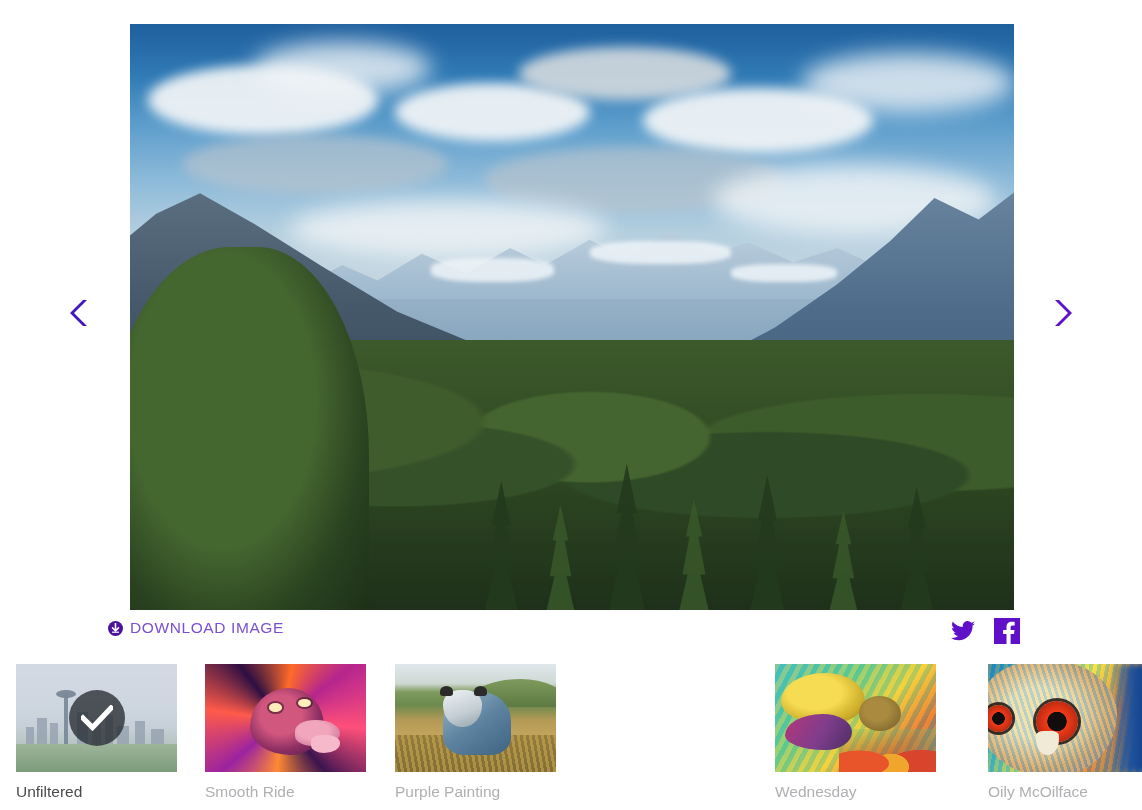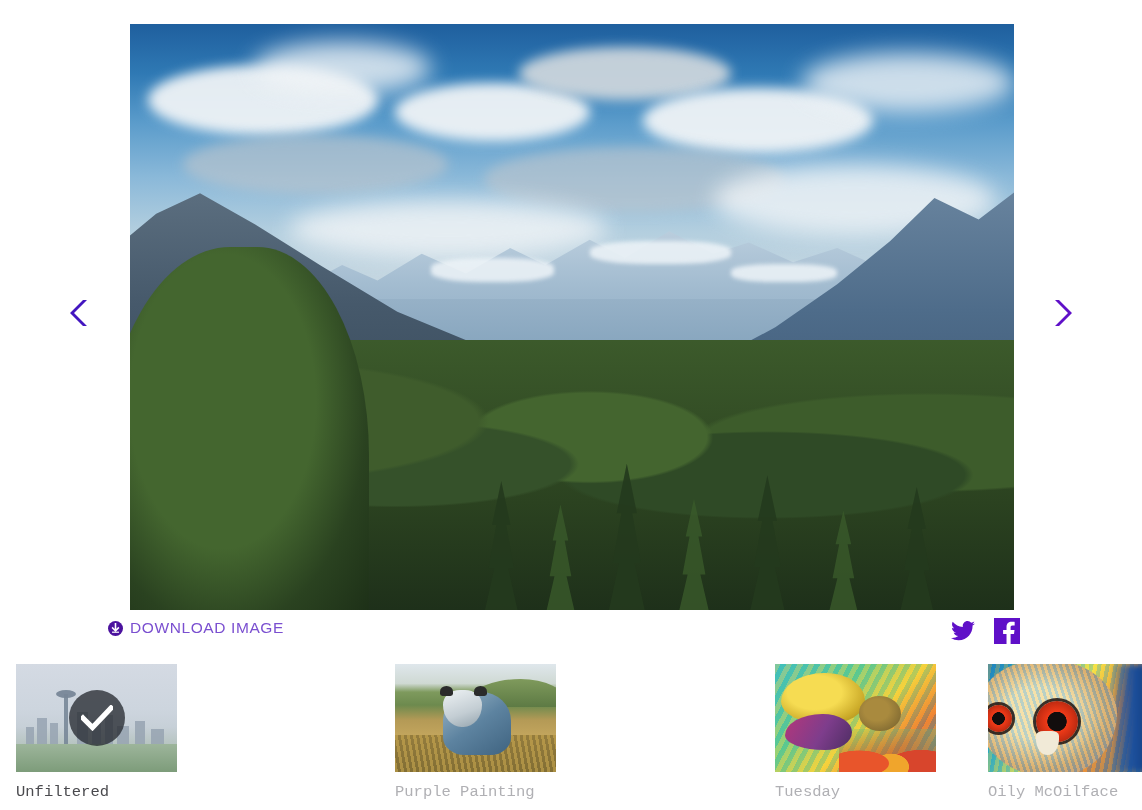--- a/index.html
+++ b/index.html
@@ -266,21 +266,21 @@
     width: 161px;
     height: 108px;
     overflow: hidden;
     background: #cfd6dd;
   }
 
   .thumb-label {
     margin-top: 11px;
     font-size: 15.5px;
     color: #b0b0b4;
-    font-family: Liberation Mono, monospace;
+    font-family: Liberation Sans, sans-serif;
     white-space: nowrap;
   }
   .thumb-item.selected .thumb-label { color: #4a4a4e; }
 
   .check-badge {
     position: absolute;
     left: 50%;
     top: 50%;
     transform: translate(-50%, -50%);
     width: 56px;
@@ -637,20 +637,32 @@
         </div>
         <div class="check-badge">
           <svg width="32" height="26" viewBox="0 0 32 26">
             <path d="M2 13 L11.5 22.5 L30 3" stroke="#ffffff" stroke-width="5.2" fill="none" stroke-linecap="square" stroke-linejoin="miter"></path>
           </svg>
         </div>
       </div>
       <div class="thumb-label">Unfiltered</div>
     </div>
 
+    <div class="thumb-item" style="left:205px;">
+      <div class="thumb-img">
+        <div class="art art-dog">
+          <div class="dog-head"></div>
+          <div class="dog-snout"></div>
+          <div class="dog-tongue"></div>
+          <div class="dog-eye" style="left:40%;top:36%;"></div>
+          <div class="dog-eye" style="left:58%;top:32%;"></div>
+        </div>
+      </div>
+      <div class="thumb-label">Smooth Ride</div>
+    </div>
 
     <div class="thumb-item" style="left:395px;">
       <div class="thumb-img">
         <div class="art art-cow">
           <div class="cow-hill"></div>
           <div class="cow-grass"></div>
           <div class="cow-body"></div>
           <div class="cow-head"></div>
           <div class="cow-horn" style="left:28%;"></div>
           <div class="cow-horn" style="left:49%;"></div>
@@ -662,21 +674,21 @@
 
     <div class="thumb-item" style="left:775px;">
       <div class="thumb-img">
         <div class="art art-turtle">
           <div class="turtle-reef"></div>
           <div class="turtle-shell"></div>
           <div class="turtle-flipper"></div>
           <div class="turtle-head"></div>
         </div>
       </div>
-      <div class="thumb-label">Tuesday</div>
+      <div class="thumb-label">Wednesday</div>
     </div>
 
     <div class="thumb-item" style="left:965px;padding-left:23px;">
       <div class="thumb-img">
         <div class="art art-owl">
           <div class="owl-blur"></div>
           <div class="owl-head"></div>
           <div class="owl-eye" style="left:-2%;top:38%;width:17%;height:25%;"></div>
           <div class="owl-eye" style="left:30%;top:34%;width:26%;height:38%;"></div>
           <div class="owl-beak"></div>

